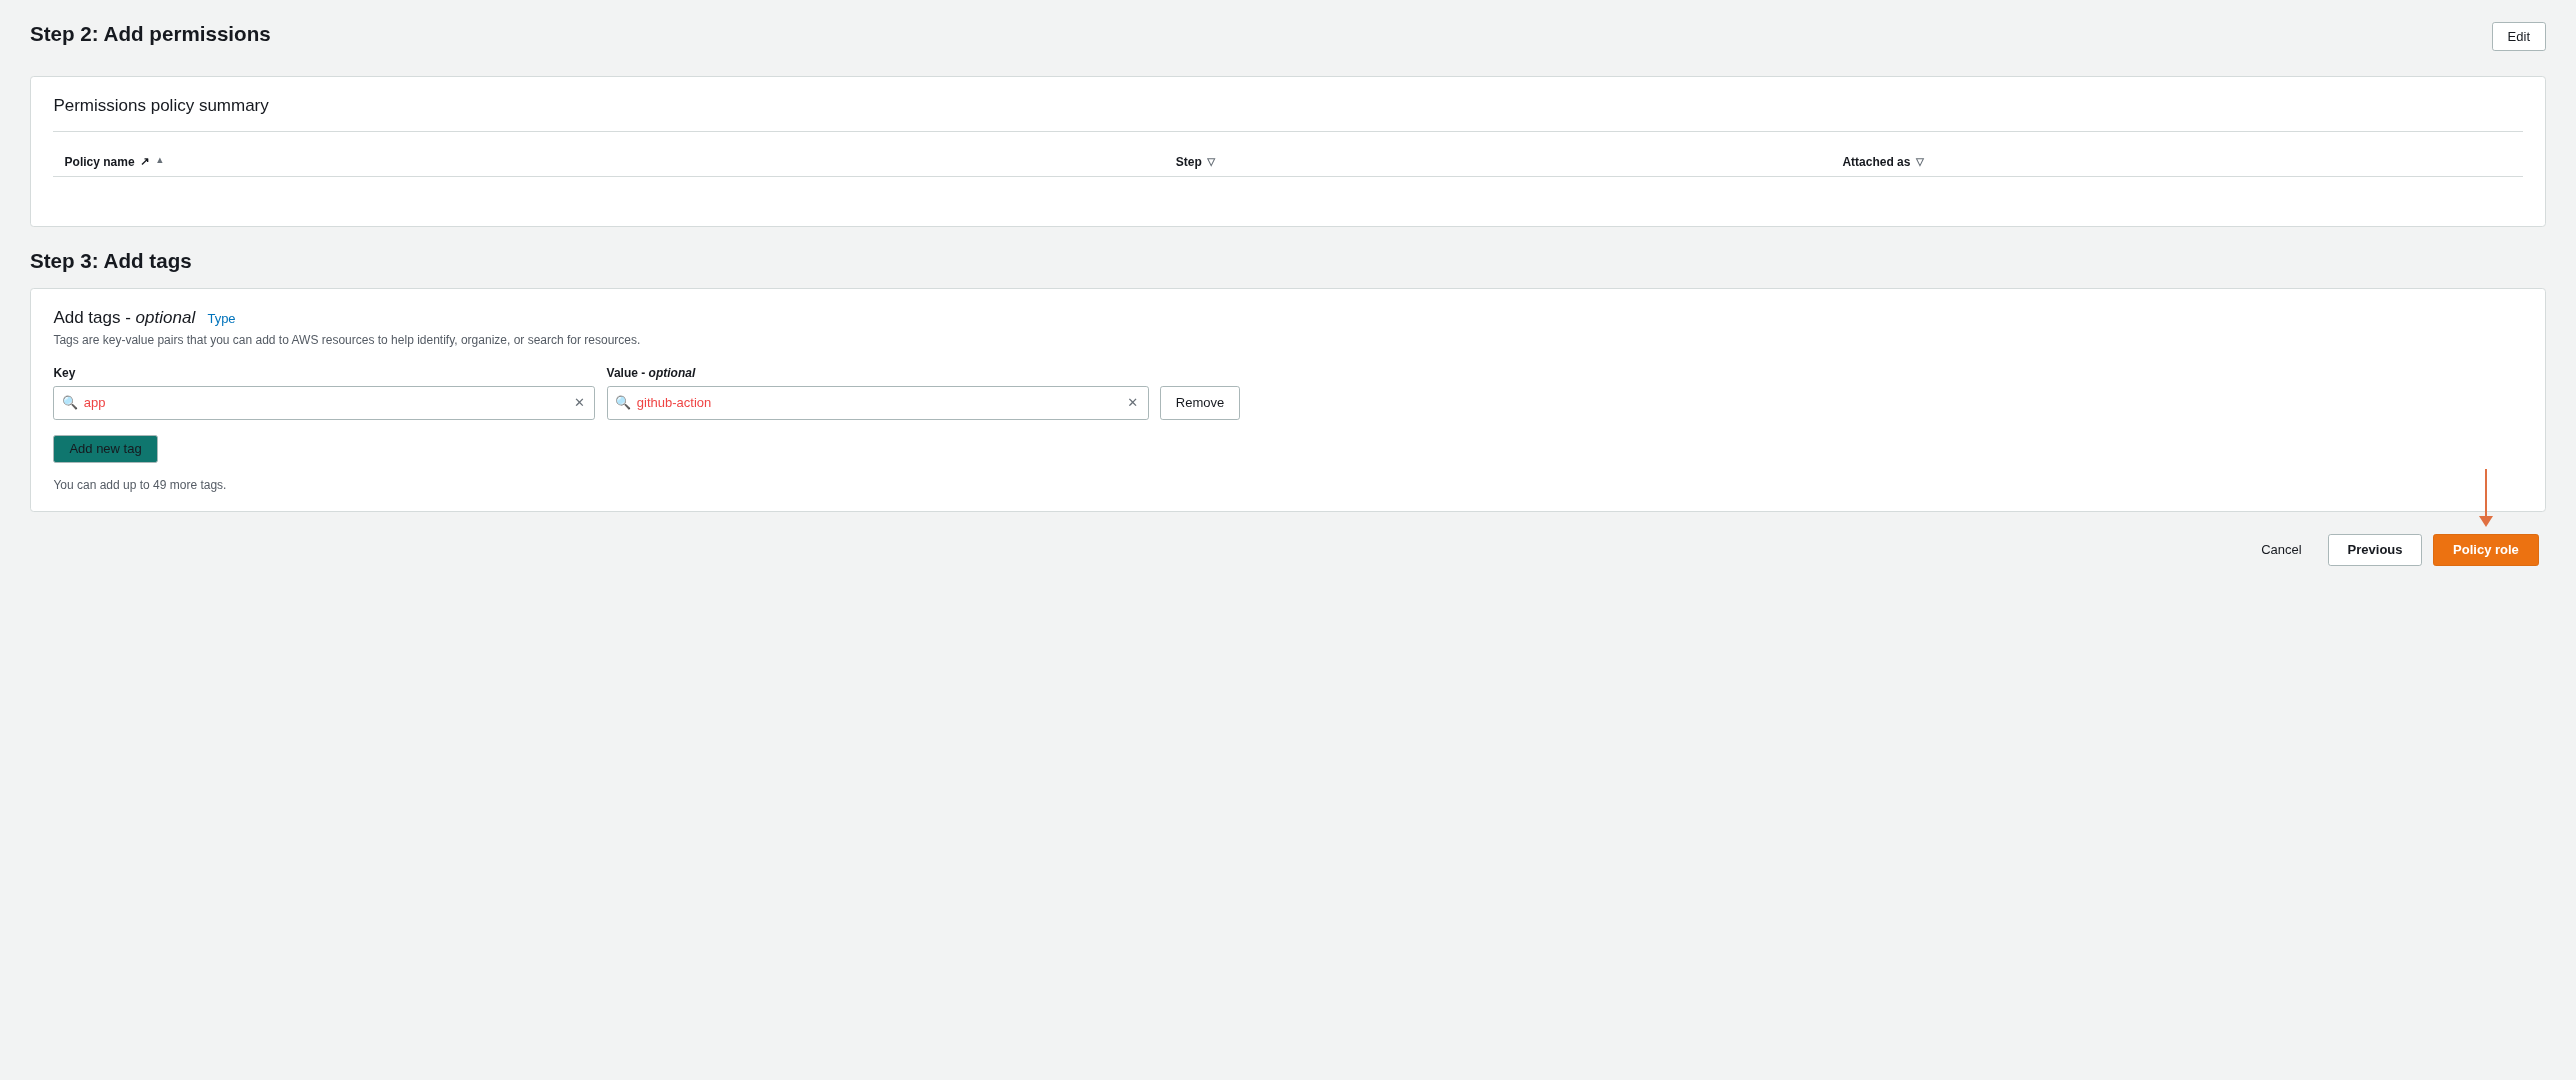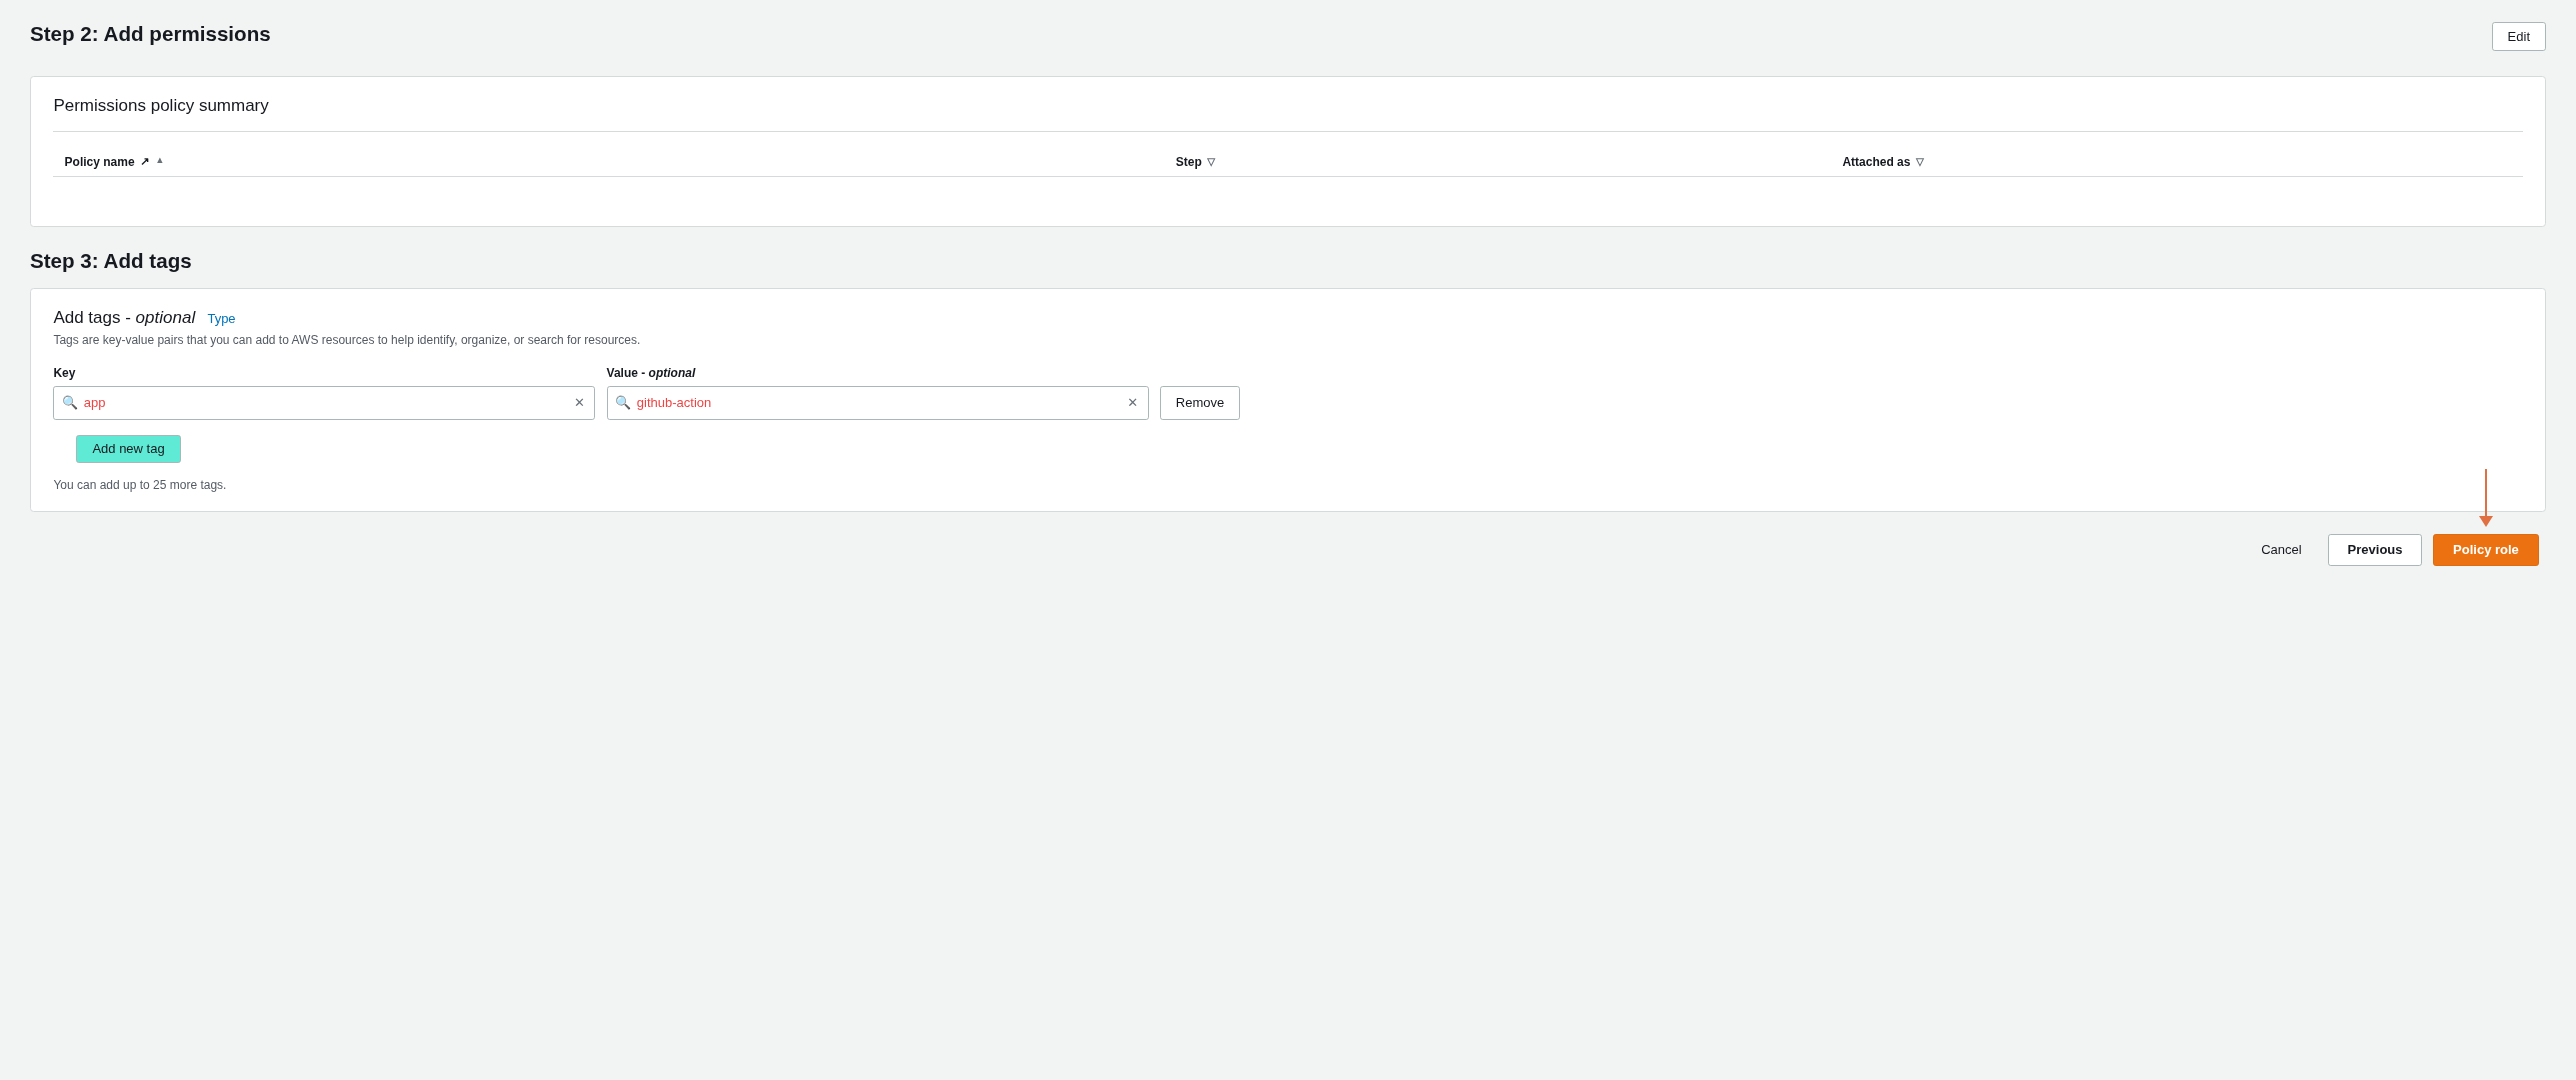--- a/index.html
+++ b/index.html
@@ -181,29 +181,28 @@
       border-radius: 2.8px;
       padding: 5.6px 15px;
       font-size: 13px;
       cursor: pointer;
       color: #16191f;
       height: 34px;
       white-space: nowrap;
     }
 
     .add-tag-btn {
-      background: #5eead4;
+      background: #0f766e;
       border: 0.9px solid #aab7b8;
       border-radius: 2.8px;
       padding: 5.6px 15px;
       font-size: 13px;
       cursor: pointer;
       color: #16191f;
       width: fit-content;
-      margin-left: 23px;
     }
 
     .tags-count-note {
       font-size: 12px;
       color: #545b64;
     }
 
     .edit-btn {
       background: #fff;
       border: 0.9px solid #aab7b8;
@@ -375,21 +374,21 @@
             </div>
           </div>
 
           <button class="remove-btn">Remove</button>
         </div>
 
         <div>
           <button class="add-tag-btn">Add new tag</button>
         </div>
 
-        <div class="tags-count-note">You can add up to 25 more tags.</div>
+        <div class="tags-count-note">You can add up to 49 more tags.</div>
       </div>
     </div>
   </div>
 
   <div class="footer-actions">
 
     <div style="position:relative; display:flex; align-items:center; gap:11.2px;">
       <button class="cancel-btn">Cancel</button>
       <button class="previous-btn">Previous</button>
       <div style="position:relative;">

